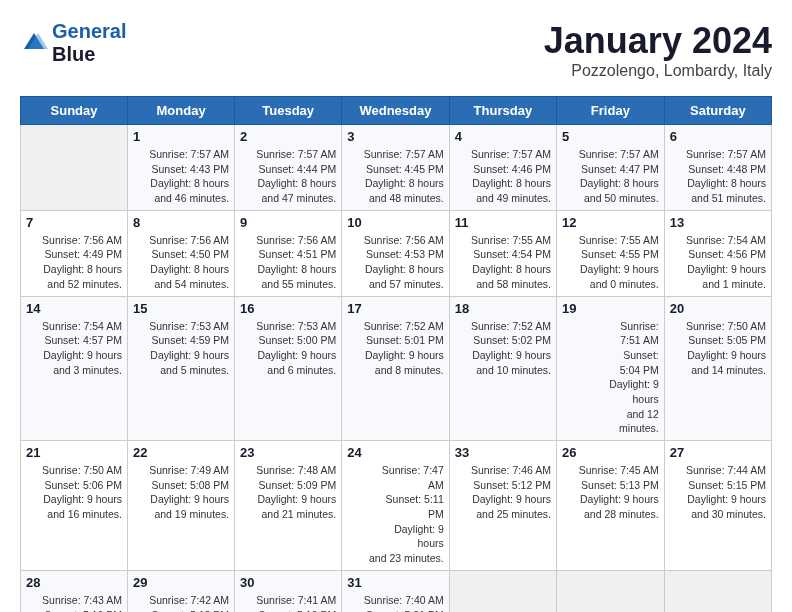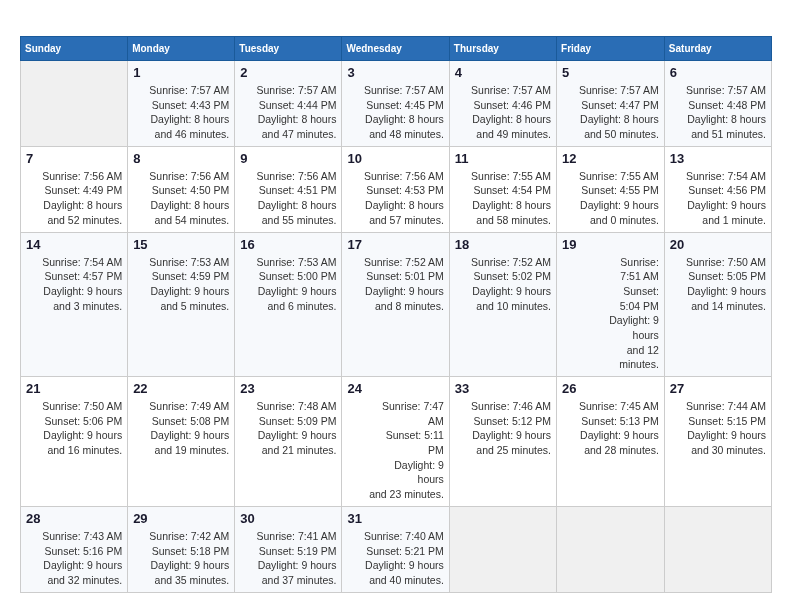--- a/index.html
+++ b/index.html
@@ -39,22 +39,22 @@
     }
     table {
       width: 100%;
       border-collapse: collapse;
       font-size: 11px;
     }
     thead tr th {
       background: #2a6db5;
       color: #fff;
       padding: 6px 4px;
-      text-align: left;
-      font-size: 10px;
+      text-align: center;
+      font-size: 13px;
       font-weight: bold;
       border: 1px solid #1a5a9a;
     }
     tbody tr td {
       border: 1px solid #ccc;
       vertical-align: top;
       padding: 4px 5px;
       width: 108px;
       min-height: 80px;
       background: #fff;
@@ -76,20 +76,37 @@
       text-align: right;
     }
     .empty-cell {
       background: #f0f0f0 !important;
     }
   </style>
 </head>
 <body>
 
 <div class="header">
+  <div class="logo">
+    <svg class="logo-icon" viewBox="0 0 28 28">
+      <rect x="0" y="0" width="28" height="28" fill="white"></rect>
+      <polygon points="14,4 24,20 4,20" fill="#1a5fa8"></polygon>
+      <polygon points="18,4 28,20 8,20" fill="#3a8fd8" opacity="0.5"></polygon>
+    </svg>
+    <div>
+      <div style="font-size:20px;font-weight:bold;color:#1a1a2e;line-height:1.15;">
+        <span style="color:#1a5fa8;">General</span><br>
+        <span>Blue</span>
+      </div>
+    </div>
+  </div>
+  <div class="title-block">
+    <div class="month-title">January 2024</div>
+    <div class="location">Pozzolengo, Lombardy, Italy</div>
+  </div>
 </div>
 
 <table>
   <thead>
     <tr>
     <th>Sunday</th>
         <th>Monday</th>
         <th>Tuesday</th>
         <th>Wednesday</th>
         <th>Thursday</th>

